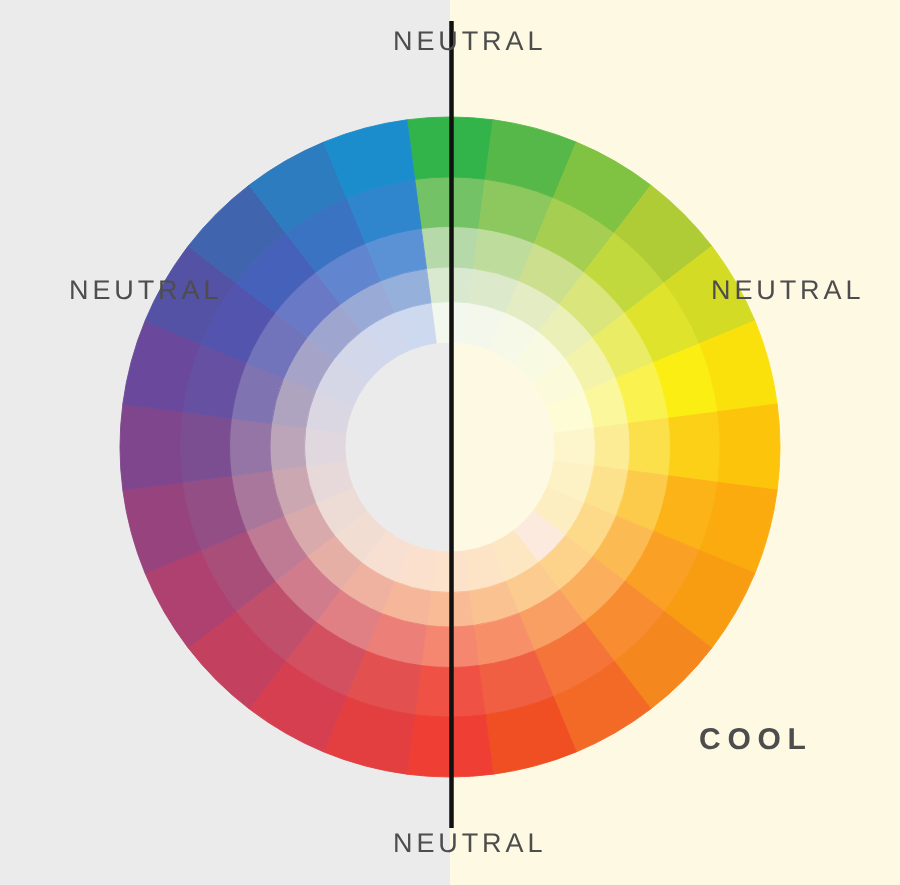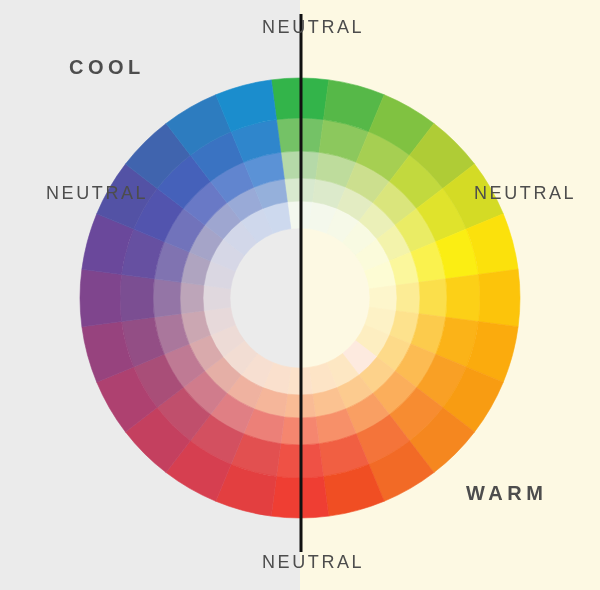--- a/index.html
+++ b/index.html
@@ -187,20 +187,19 @@
         <path d="M 166.0724856180814 123.4622651359283 A 220 220 0 0 1 215.80964487968032 94.7465028475169 L 231.1169821742839 131.70168414796836 A 180 180 0 0 0 190.42294277843024 155.19639874757772 Z" fill="#2d7cbf" stroke="#2d7cbf" stroke-width="0.6"></path>
         <path d="M 262.8797070605863 208.38368534640517 A 97 97 0 0 1 287.338959354655 201.8298484467404 L 290.86316654459637 228.59885970383328 A 70 70 0 0 0 273.21215973444373 233.3284327242099 Z" fill="#cdd9ee" stroke="#cdd9ee" stroke-width="0.6"></path>
         <path d="M 254.07798811618926 187.13445609864556 A 120 120 0 0 1 284.3368569335938 179.02661663514277 L 287.338959354655 201.8298484467404 A 97 97 0 0 0 262.8797070605863 208.38368534640517 Z" fill="#95b0db" stroke="#95b0db" stroke-width="0.6"></path>
         <path d="M 243.74553544233186 162.18970872084083 A 147 147 0 0 1 280.8126497436524 152.25760537804987 L 284.3368569335938 179.02661663514277 A 120 120 0 0 0 254.07798811618926 187.13445609864556 Z" fill="#5b92d6" stroke="#5b92d6" stroke-width="0.6"></path>
         <path d="M 231.1169821742839 131.70168414796836 A 180 180 0 0 1 276.50528540039073 119.53992495271413 L 280.8126497436524 152.25760537804987 A 147 147 0 0 0 243.74553544233186 162.18970872084083 Z" fill="#2f86cc" stroke="#2f86cc" stroke-width="0.6"></path>
         <path d="M 215.80964487968032 94.7465028475169 A 220 220 0 0 1 271.2842377115886 79.88213049776172 L 276.50528540039073 119.53992495271413 A 180 180 0 0 0 231.1169821742839 131.70168414796836 Z" fill="#1b8dcd" stroke="#1b8dcd" stroke-width="0.6"></path>
       </g>
     <line id="neutral-axis" x1="301" y1="14" x2="301" y2="552" stroke="#111111" stroke-width="3"></line>
   </svg>
 
-  <div class="label label-major" id="label-cool" style="color: rgb(77, 77, 77);">COOL</div>
-  <div class="label label-major" id="label-warm" style="color: rgb(77, 77, 77);">WARM</div>
+  <div class="label label-major" id="label-warm" style="color: rgb(77, 77, 77);">COOL</div>
   <div class="label label-minor" id="label-neutral-top" style="color: rgb(77, 77, 77);">NEUTRAL</div>
   <div class="label label-minor" id="label-neutral-bottom" style="color: rgb(77, 77, 77);">NEUTRAL</div>
   <div class="label label-minor" id="label-neutral-left" style="color: rgb(77, 77, 77);">NEUTRAL</div>
   <div class="label label-minor" id="label-neutral-right" style="color: rgb(77, 77, 77);">NEUTRAL</div>
 
 </div>
 
 </body></html>

